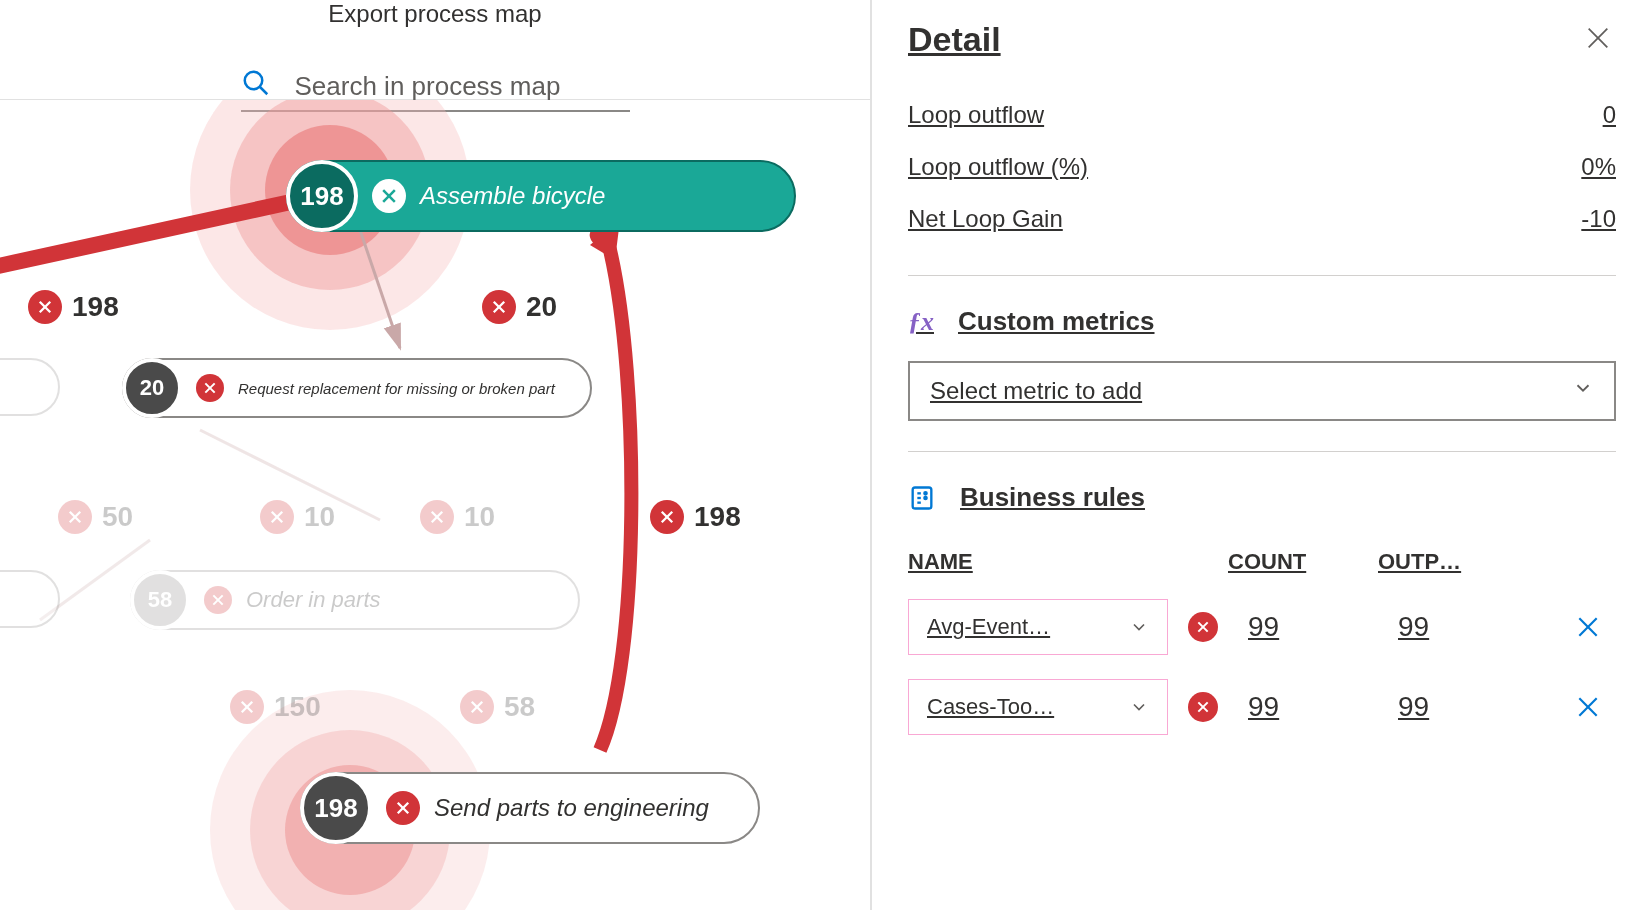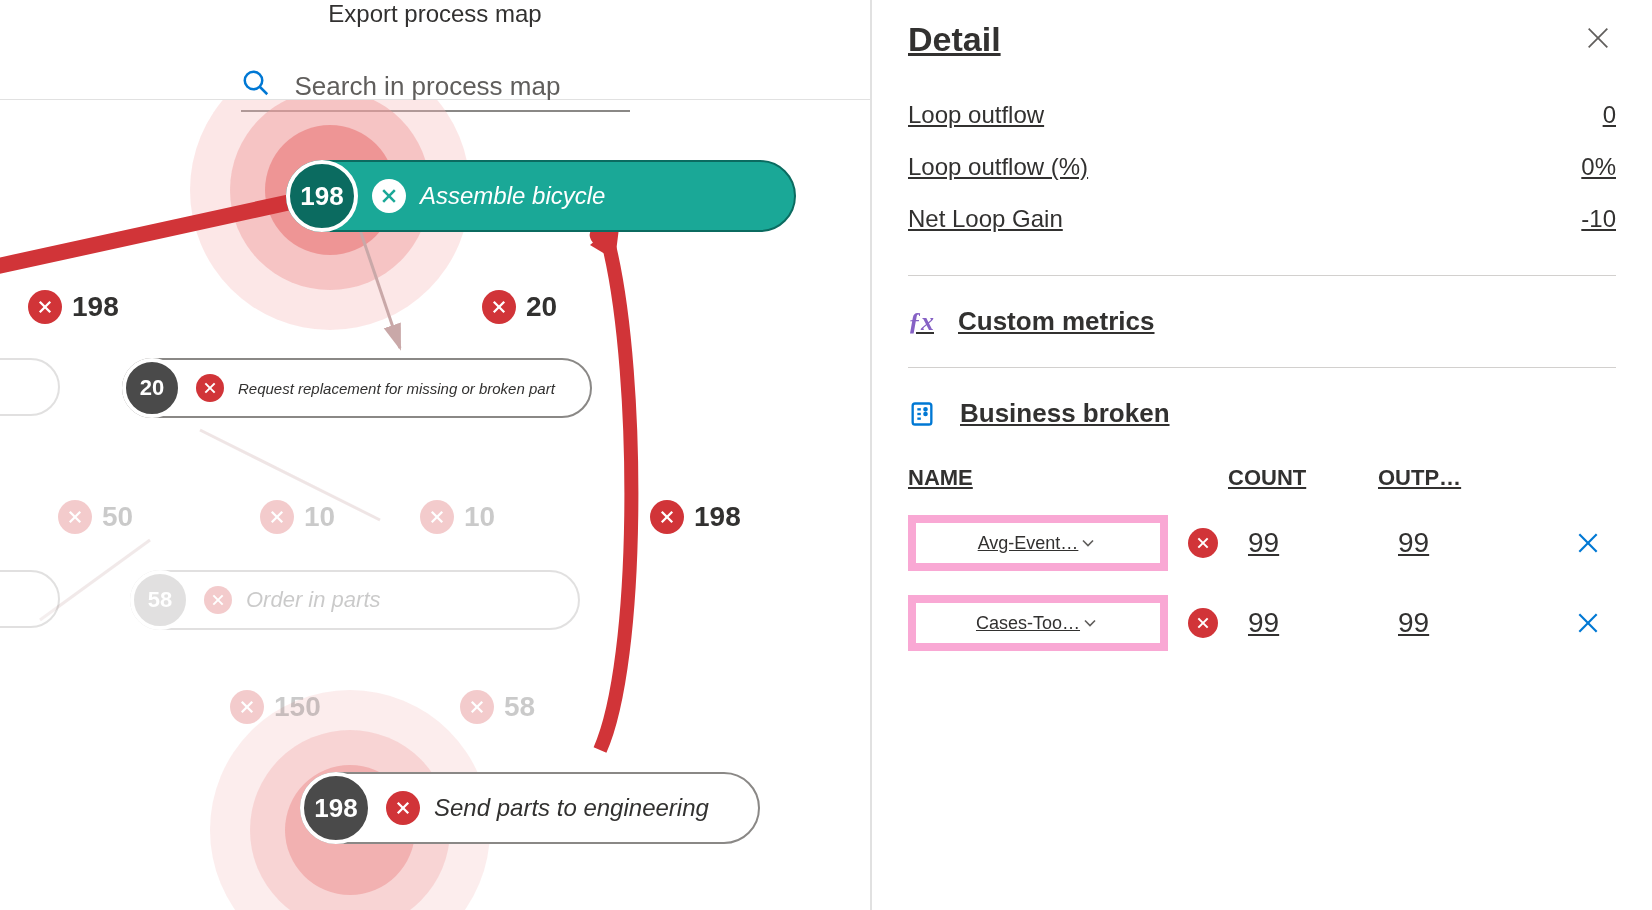--- a/index.html
+++ b/index.html
@@ -218,27 +218,27 @@
     padding: 12px 0;
   }
   .br-row {
     display: grid;
     grid-template-columns: 260px 40px 130px 140px 60px;
     gap: 20px;
     align-items: center;
     padding: 12px 0;
   }
   .br-dropdown {
-    border: 8px solid #f9a8d4;
+    border: 1px solid #f9a8d4;
     height: 56px;
     display: flex;
     align-items: center;
-    justify-content: center;
+    justify-content: space-between;
     padding: 0 18px;
-    font-size: 18px;
+    font-size: 22px;
     cursor: pointer;
   }
   .br-x {
     width: 30px; height: 30px; border-radius: 50%;
     background: #d13438; color: #fff;
     display: flex; align-items: center; justify-content: center;
     cursor: pointer;
   }
   .br-val { font-size: 28px; }
   .br-delete {
@@ -453,35 +453,43 @@
       <span>Net Loop Gain</span>
       <span class="val">-10</span>
     </div>
 
     <div class="section-divider"></div>
 
     <div class="section-header">
       <span class="icon fx-icon">ƒx</span>
       <span class="txt">Custom metrics</span>
     </div>
+    <div class="select-box">
+      <span>Select metric to add</span>
+      <span>
+        <svg width="22" height="22" viewBox="0 0 24 24" fill="none" stroke="#605e5c" stroke-width="2">
+            <polyline points="6 9 12 15 18 9"></polyline>
+          </svg>
+      </span>
+    </div>
 
     <div class="section-divider"></div>
 
     <div class="section-header">
       <span class="clip-icon">
         <svg width="28" height="28" viewBox="0 0 24 24" fill="none" stroke="#0078d4" stroke-width="2">
             <rect x="4" y="3" width="16" height="18" rx="2"></rect>
             <line x1="8" y1="8" x2="11" y2="8"></line>
             <line x1="8" y1="12" x2="11" y2="12"></line>
             <line x1="8" y1="16" x2="11" y2="16"></line>
             <circle cx="15" cy="8" r="1" fill="#0078d4"></circle>
             <circle cx="15" cy="12" r="1" fill="#0078d4"></circle>
           </svg>
       </span>
-      <span class="txt">Business broken</span>
+      <span class="txt">Business rules</span>
     </div>
 
     <div class="br-table-head">
       <span>NAME</span>
       <span>COUNT</span>
       <span>OUTP…</span>
       <span></span>
     </div>
 
     <div class="br-row">

